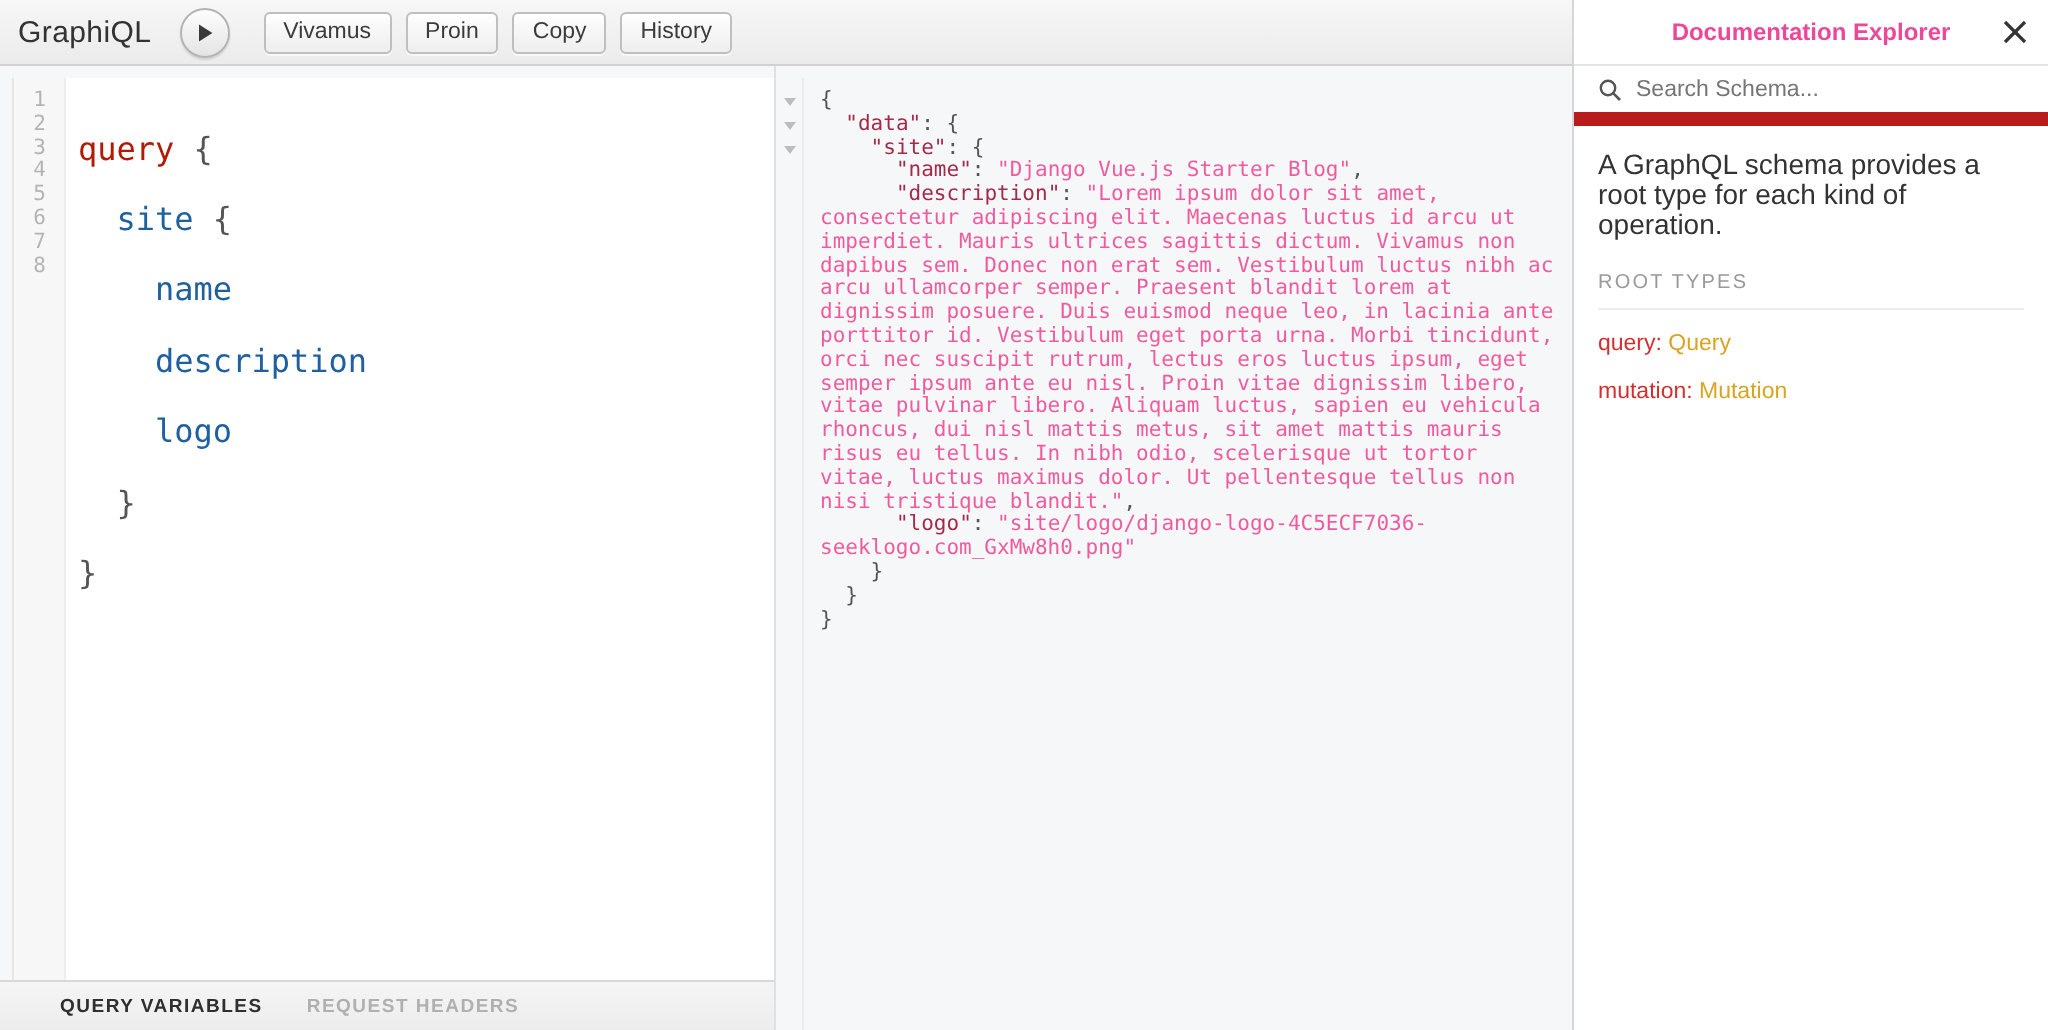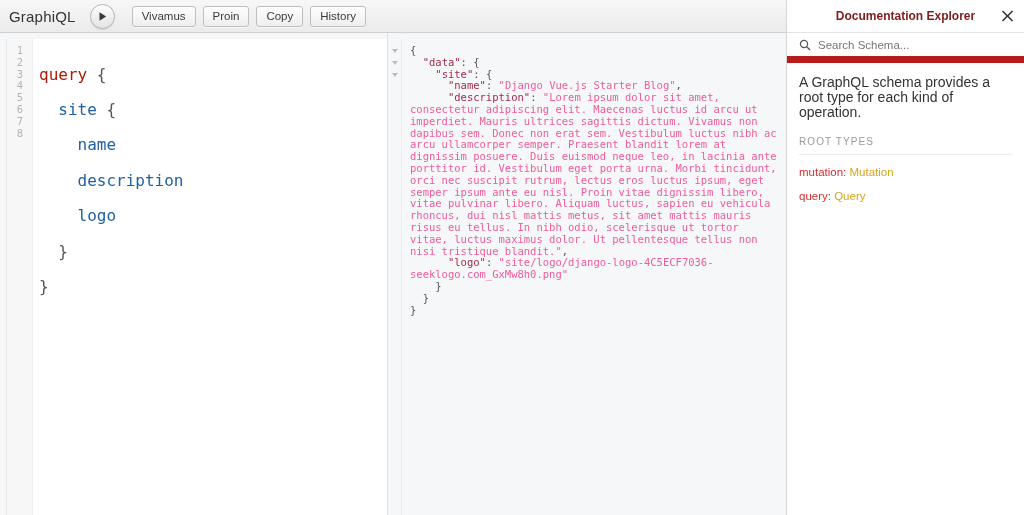--- a/index.html
+++ b/index.html
@@ -213,21 +213,21 @@
     flex: 0 0 33px;
     display: flex;
     align-items: center;
     justify-content: center;
     position: relative;
     border-bottom: 1px solid #e3e3e3;
   }
   .docs-title {
     font-size: 12px;
     font-weight: bold;
-    color: #7f1d1d;
+    color: #ec4899;
     white-space: nowrap;
     text-align: right;
   }
   .docs-close {
     position: absolute;
     right: 10px; top: 50%;
     transform: translateY(-50%);
     cursor: pointer;
     line-height: 0;
   }
@@ -324,20 +324,24 @@
             <div class="line">  <span class="fld">site</span><span class="pun"> {</span></div>
             <div class="line">    <span class="fld">name</span></div>
             <div class="line">    <span class="fld">description</span></div>
             <div class="line">    <span class="fld">logo</span></div>
             <div class="line">  <span class="pun">}</span></div>
             <div class="line"><span class="pun">}</span></div>
             <div class="line"> </div>
           </div>
         </div>
 
+        <div class="varbar">
+          <div class="vtab active">QUERY VARIABLES</div>
+          <div class="vtab inactive">REQUEST HEADERS</div>
+        </div>
       </div>
 
       <div class="result-pane">
         <div class="result-gutter">
           <div class="rfold">
               <i></i>
             </div>
           <div class="rfold">
               <i></i>
             </div>
@@ -376,18 +380,18 @@
         <line x1="7.7" y1="7.7" x2="11" y2="11" stroke="#555" stroke-width="1.3"></line>
       </svg>
       <input class="sinput" type="text" placeholder="Search Schema..." style="">
     </div>
 
     <div class="docs-body">
       <div class="docs-desc">A GraphQL schema provides a root type for each kind of operation.</div>
       <div class="docs-section-title">ROOT TYPES</div>
       <div class="docs-rule"></div>
 
+      <div class="root-row"><span class="root-field red">query:</span> <span class="root-type">Query</span></div>
       <div class="root-row"><span class="root-field red">mutation:</span> <span class="root-type">Mutation</span></div>
-      <div class="root-row"><span class="root-field red">query:</span> <span class="root-type">Query</span></div>
     </div>
   </div>
 
 </div>
 
 </body></html>

